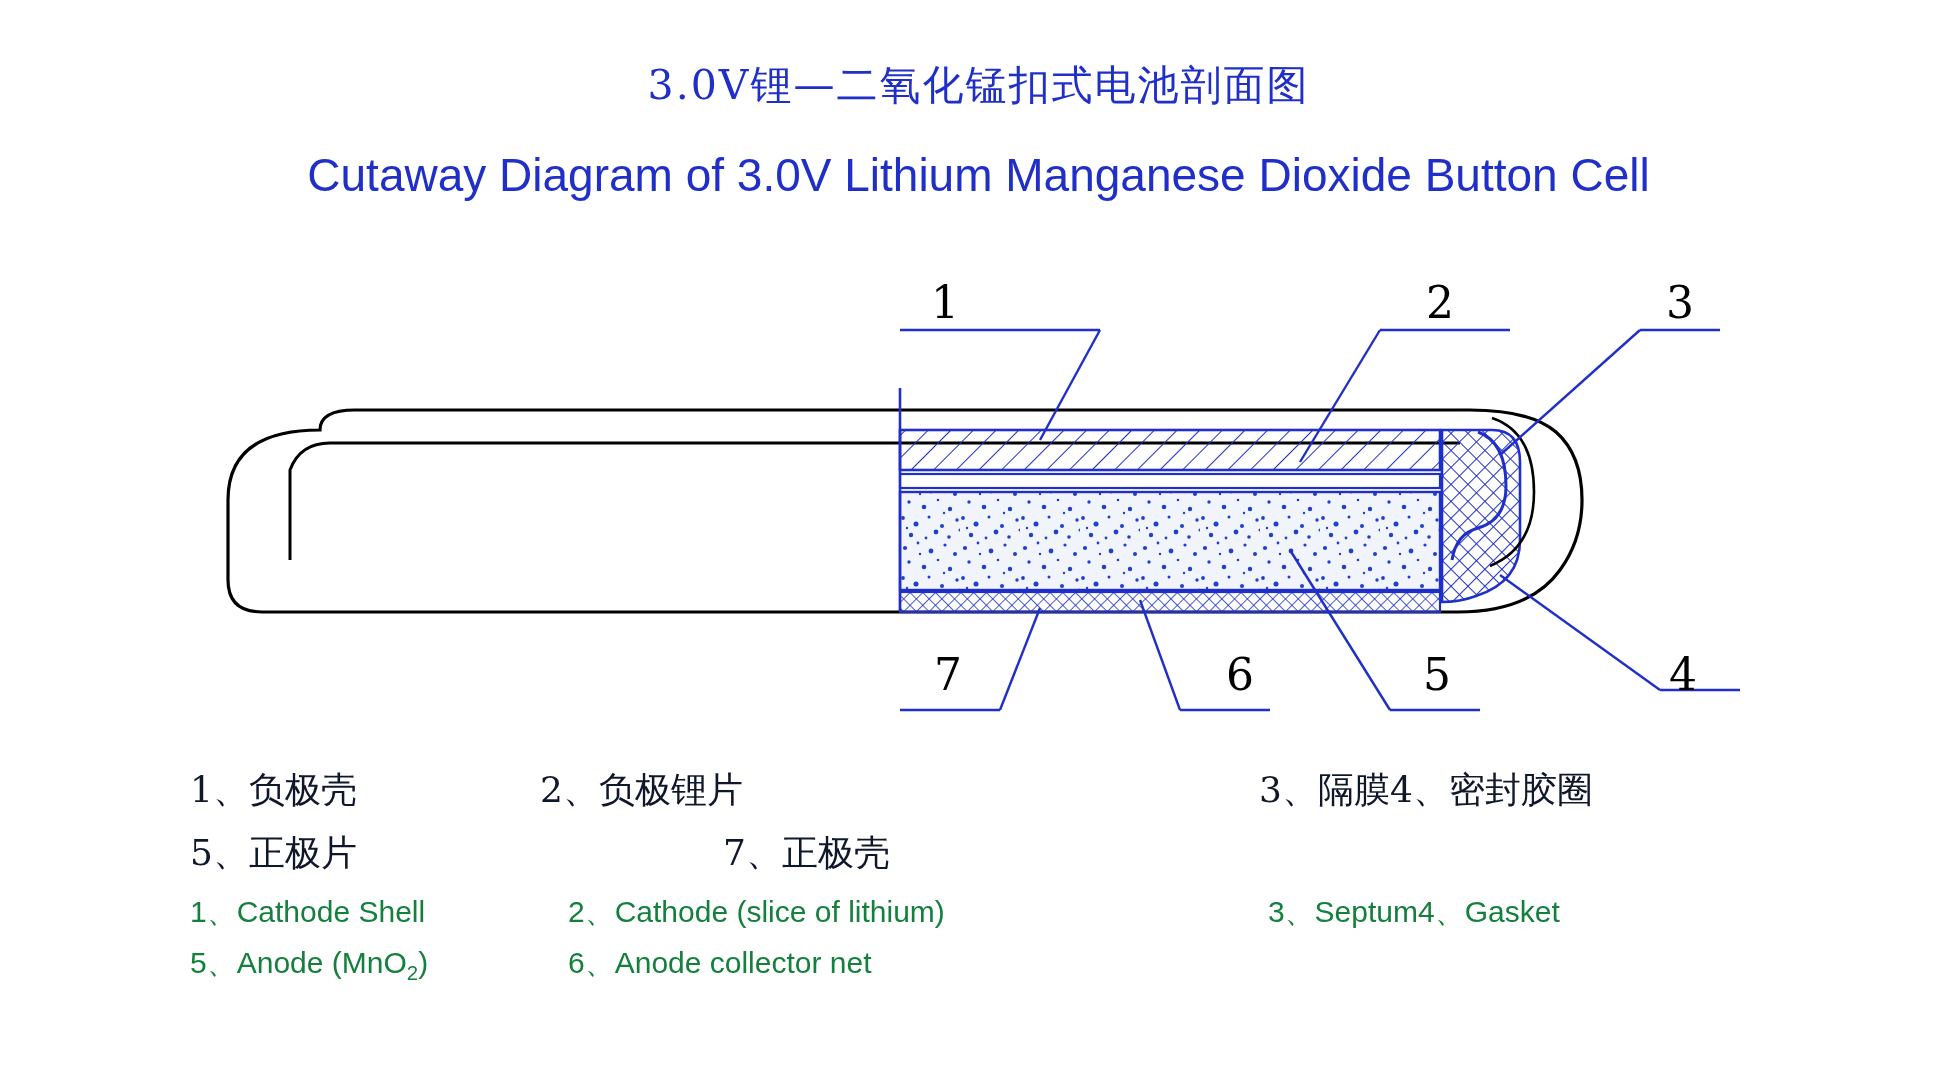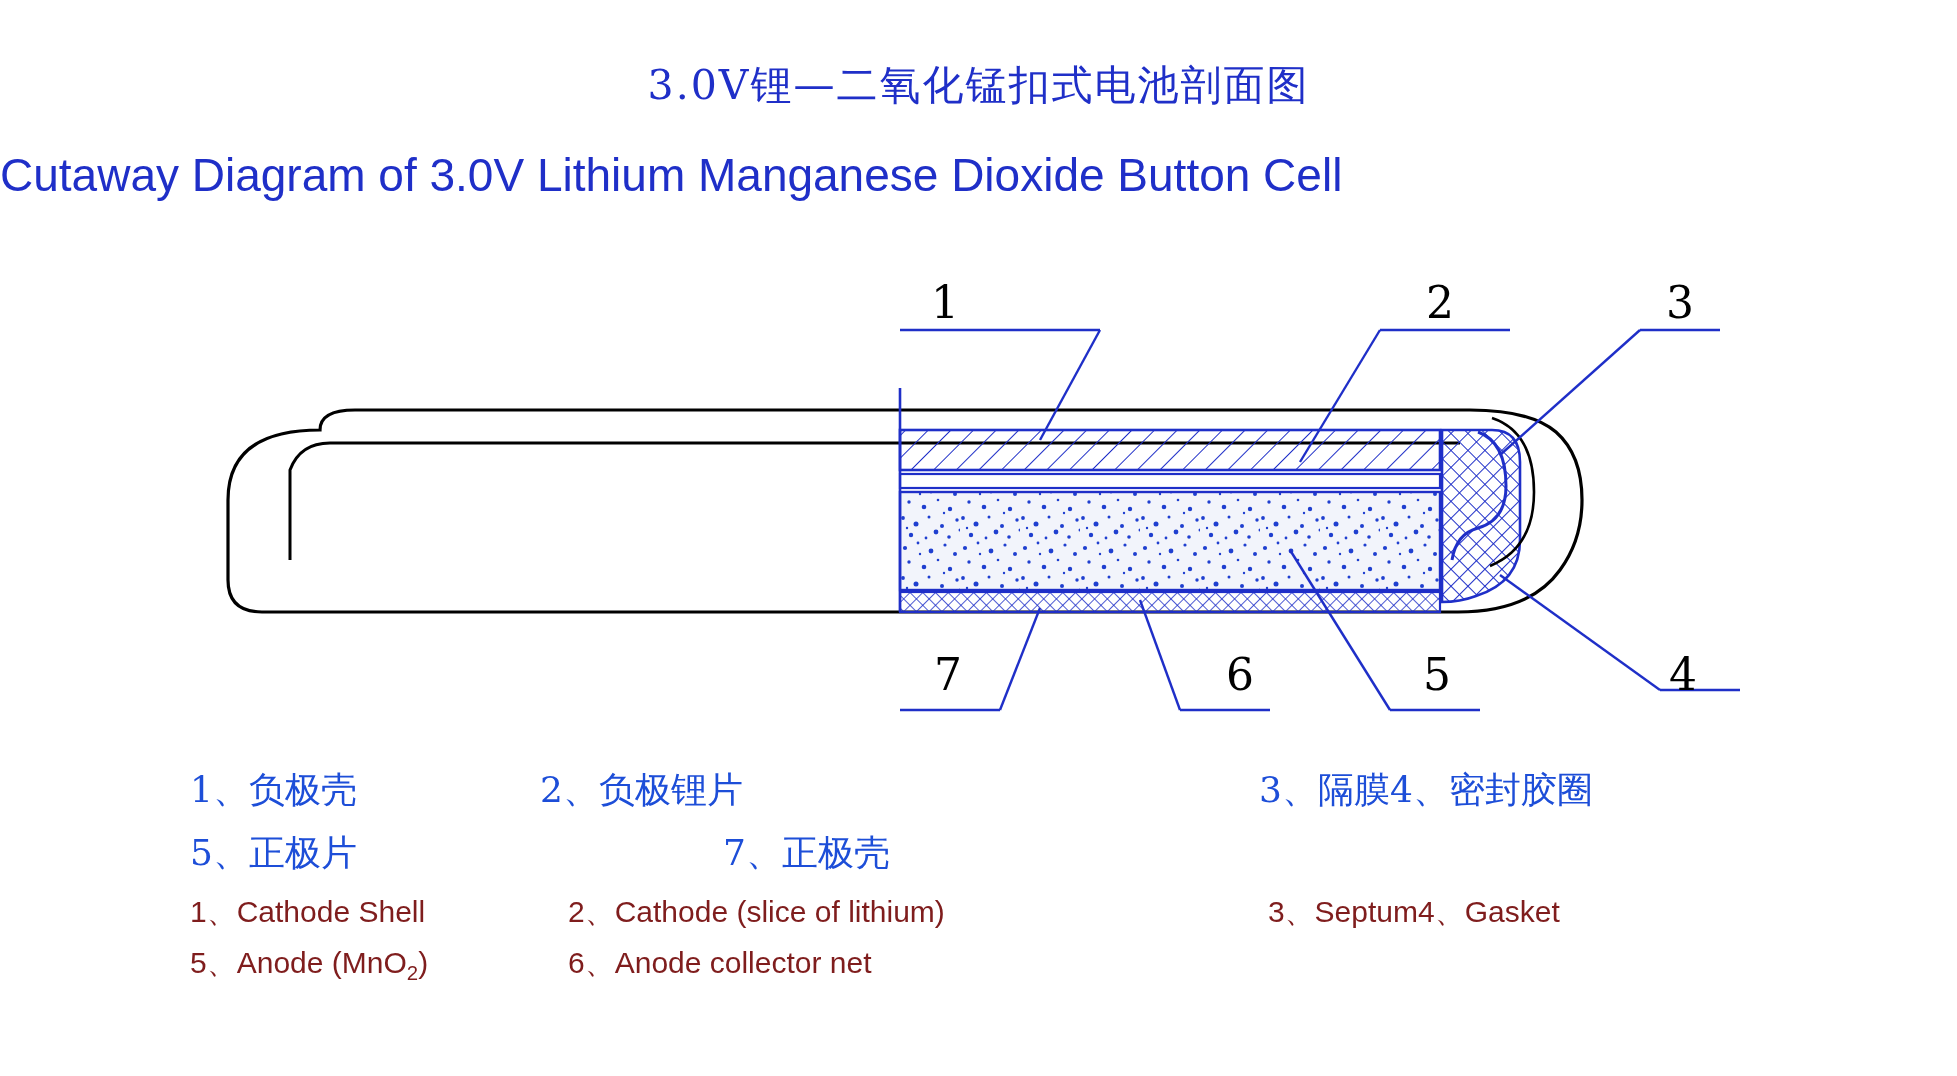--- a/index.html
+++ b/index.html
@@ -30,21 +30,21 @@
     font-family: "DejaVu Serif", serif;
     font-size: 41px;
     letter-spacing: 2px;
     white-space: nowrap;
   }
   .title-en {
     position: absolute;
     left: 0;
     top: 148px;
     width: 1957px;
-    text-align: left;
+    text-align: center;
     color: #1f2fc8;
     font-family: "Liberation Sans", sans-serif;
     font-size: 46px;
     white-space: nowrap;
   }
   svg#diagram {
     position: absolute;
     left: 0;
     top: 0;
     width: 1957px;
@@ -57,27 +57,27 @@
     width: 1560px;
   }
   .legend-row {
     display: flex;
     flex-direction: row;
     align-items: baseline;
   }
   .legend-row.cn {
     font-family: "DejaVu Serif", serif;
     font-size: 36px;
-    color: #1d4ed8;
+    color: #0f172a;
     margin-bottom: 14px;
   }
   .legend-row.en {
     font-family: "Liberation Sans", sans-serif;
     font-size: 30px;
-    color: #7f1d1d;
+    color: #15803d;
     margin-bottom: 10px;
   }
   .legend-cell {
     white-space: nowrap;
   }
   .c1 { width: 350px; }
   .c2 { width: 500px; }
   .c3 { width: 350px; text-align: right; }
   .c4 { width: 320px; }
   .legend-row.en .c1 { width: 350px; }

